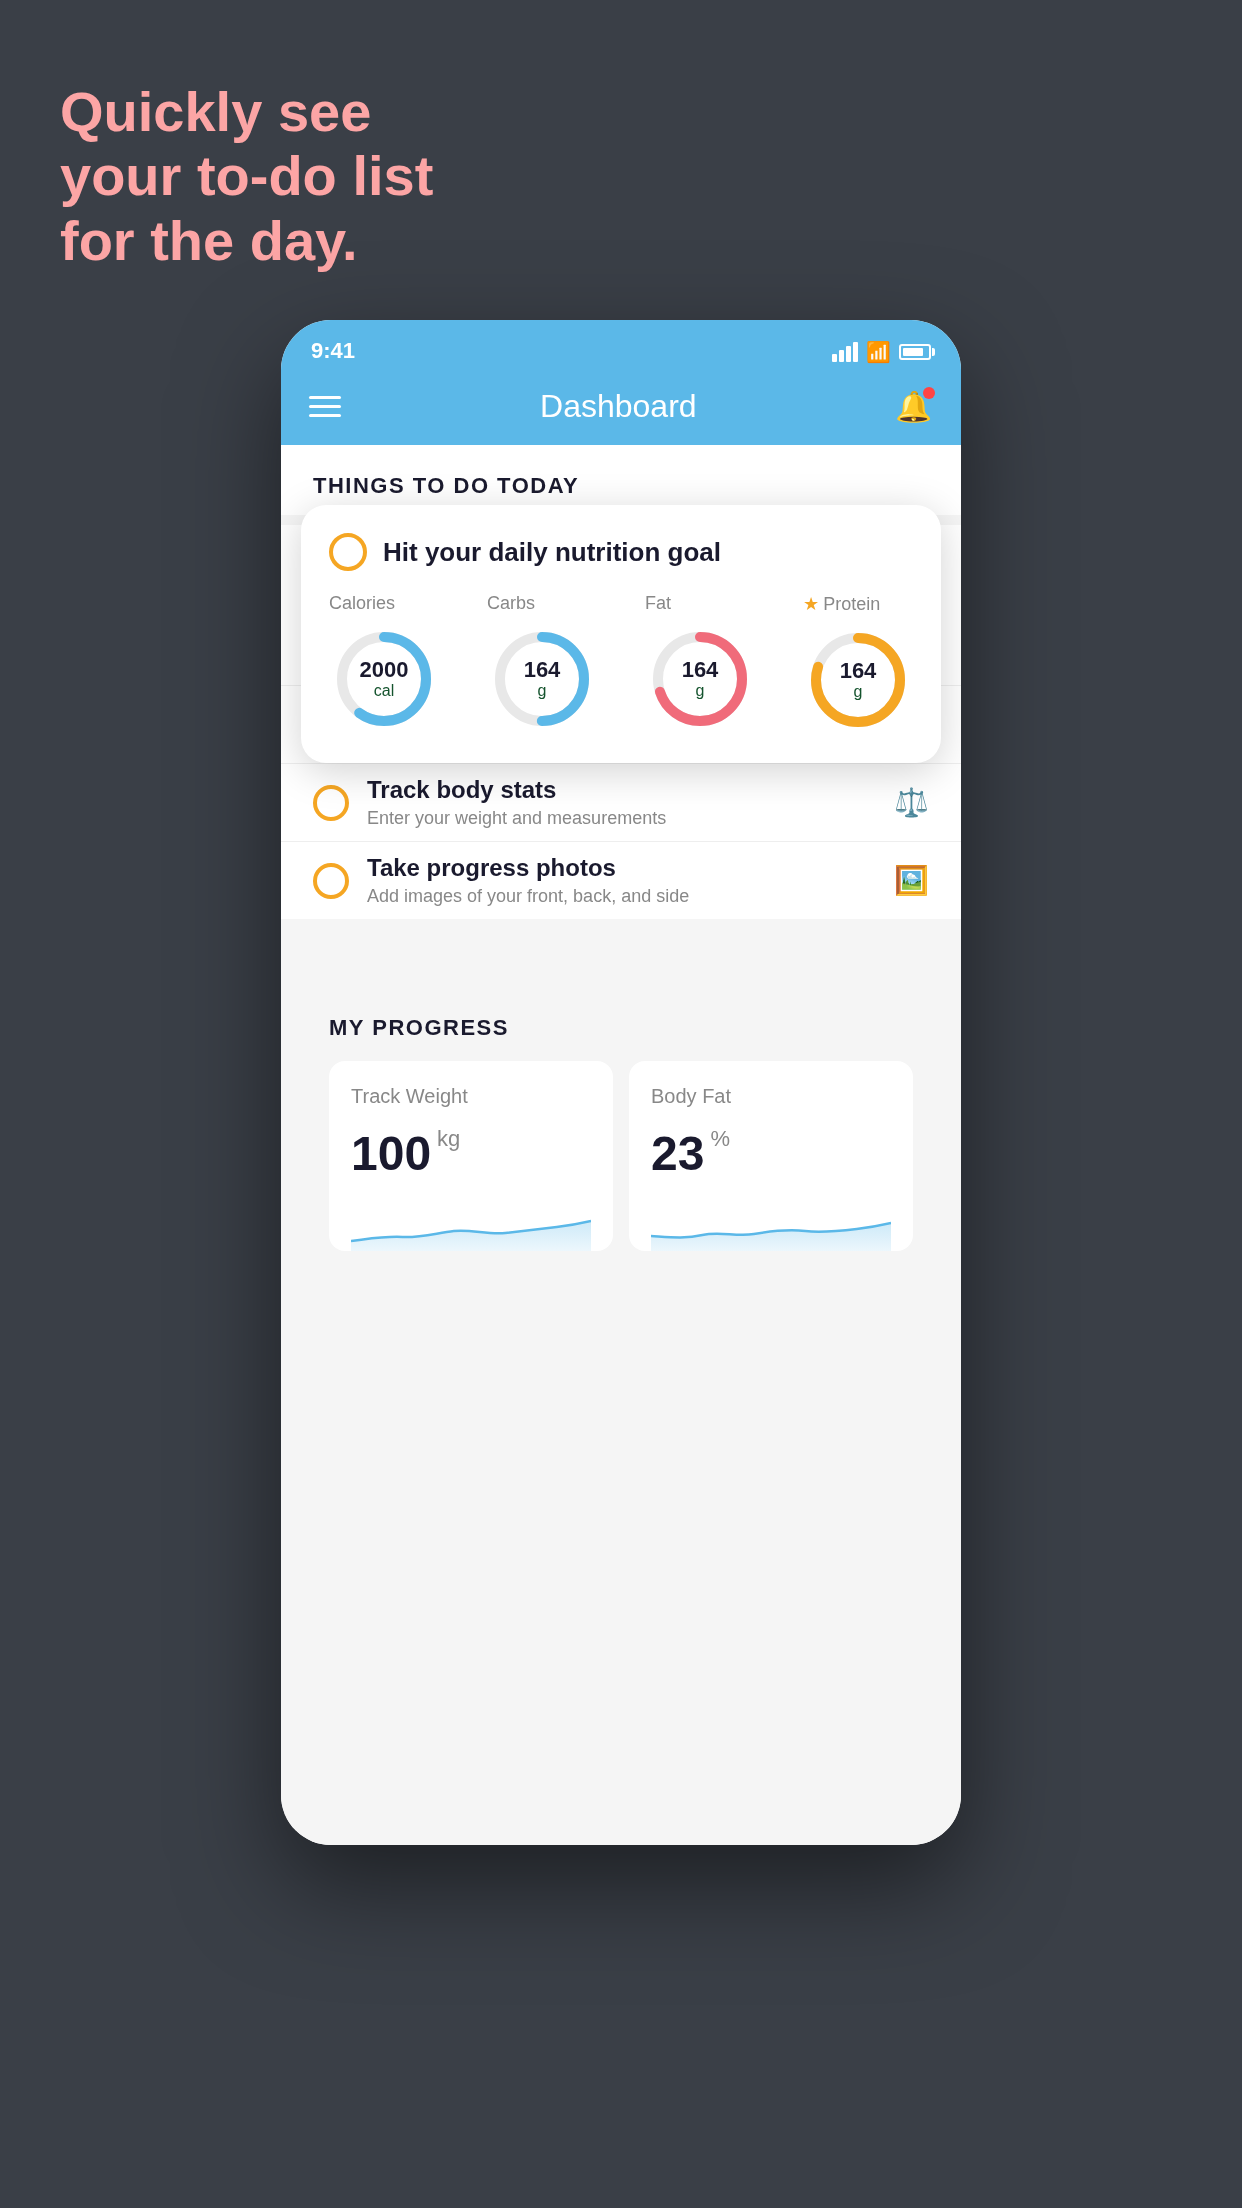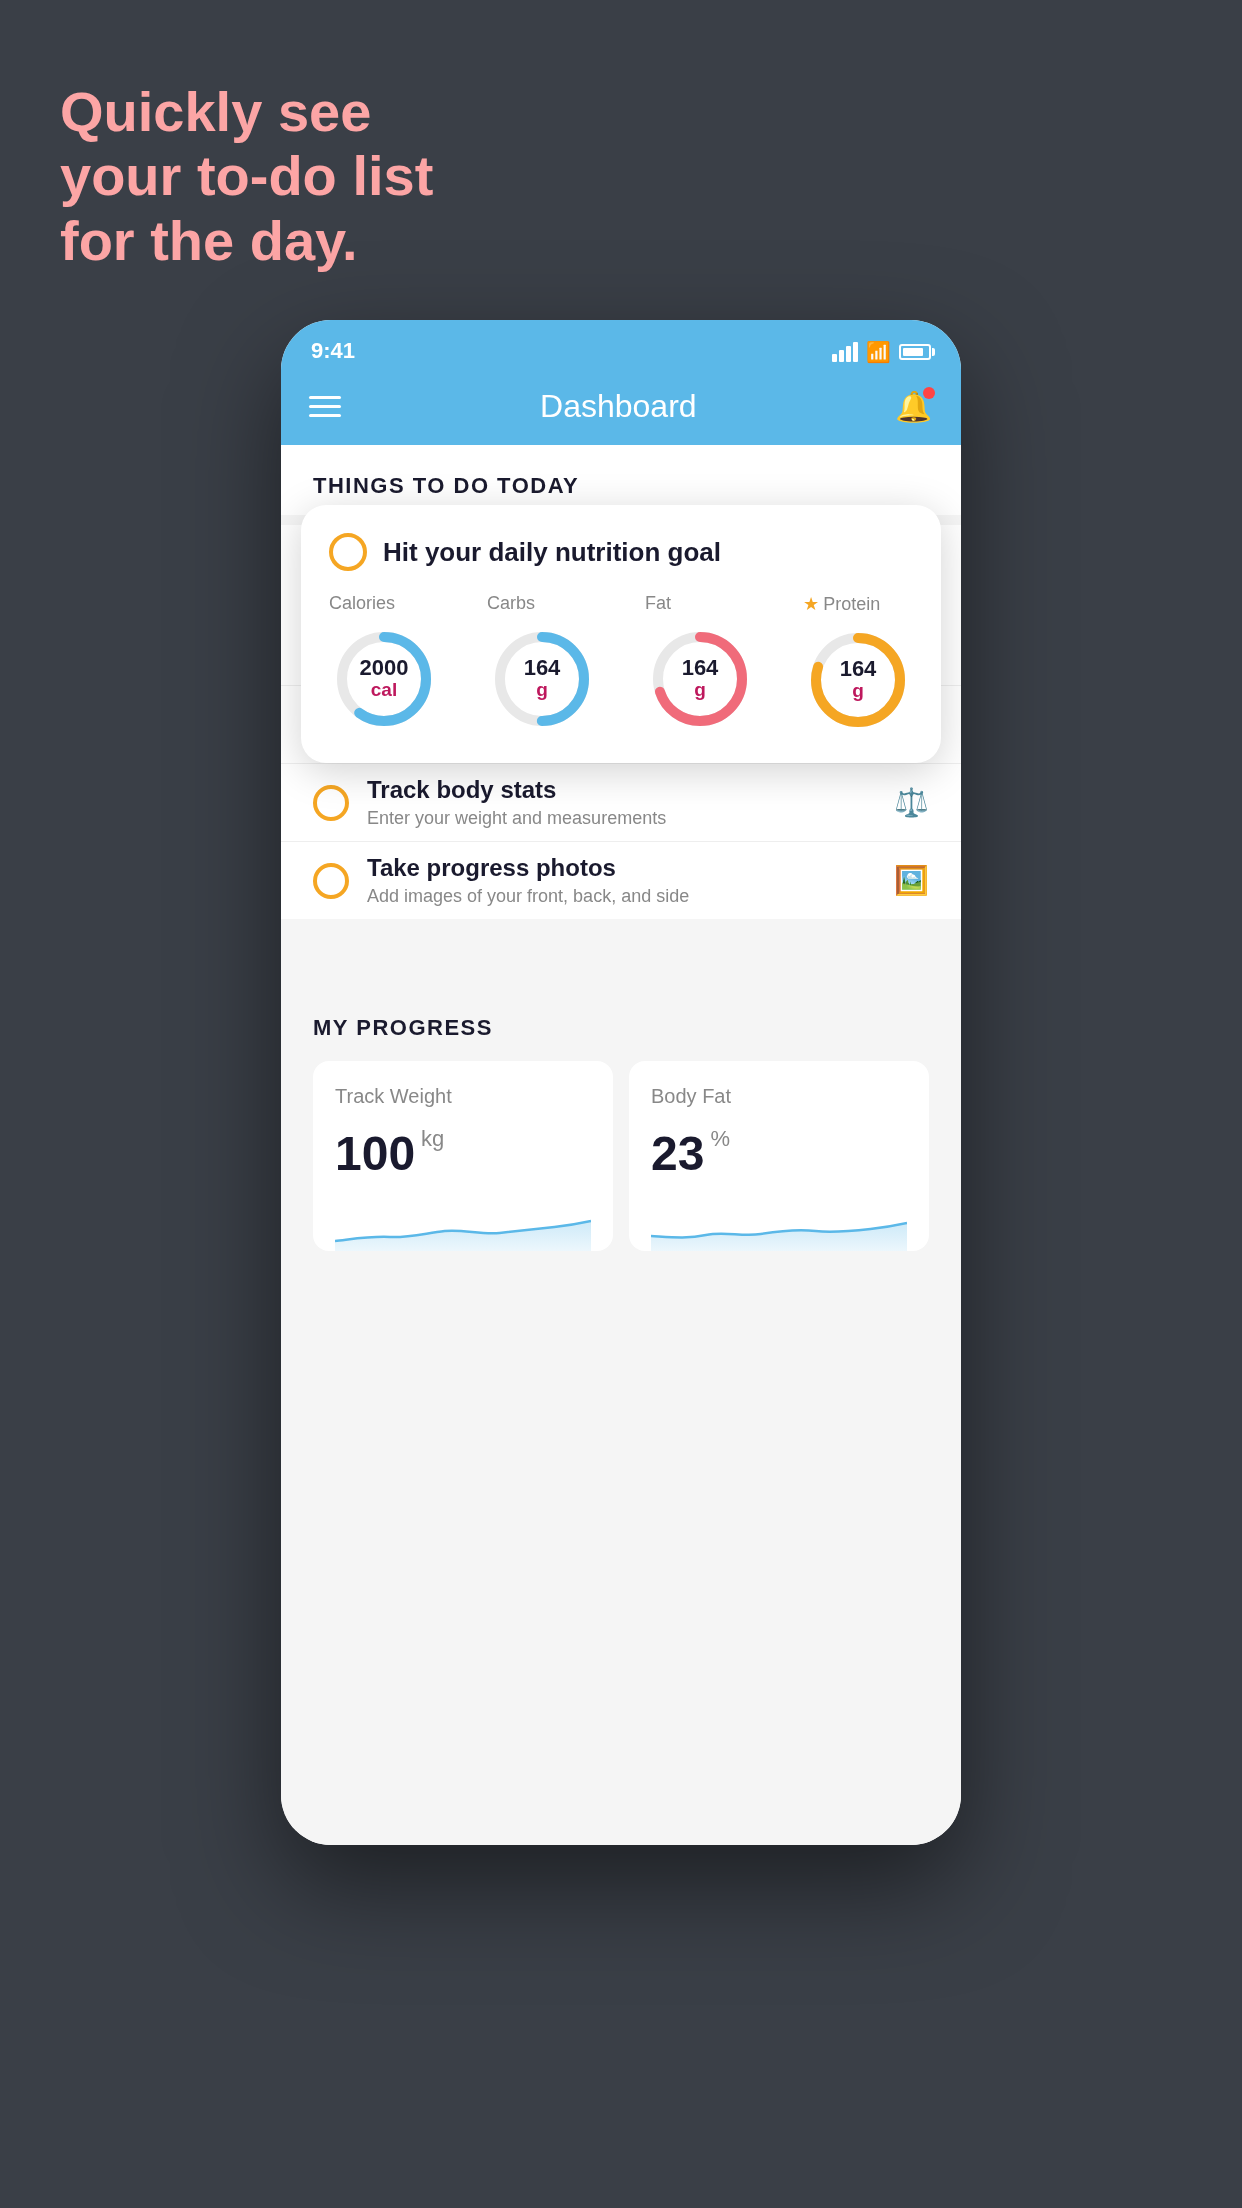--- a/index.html
+++ b/index.html
@@ -206,24 +206,23 @@
     }
 
     .donut-value {
       font-size: 22px;
       font-weight: 700;
       color: #1a1a2e;
       display: block;
     }
 
     .donut-unit {
-      font-size: 19px;
-      color: #be185d;
+      font-size: 16px;
+      color: #14532d;
       display: block;
-      font-weight: bold;
     }
 
     
     .todo-section {
       padding-top: 160px;
       background: #ffffff;
     }
 
     .todo-item {
       display: flex;
@@ -268,21 +267,21 @@
     }
 
     .todo-action-icon {
       color: #bbb;
       font-size: 28px;
     }
 
     
     .progress-section {
       background: #f5f5f5;
-      padding: 36px 32px;
+      padding: 36px 48px;
     }
 
     .progress-header {
       font-size: 22px;
       font-weight: 800;
       letter-spacing: 1.5px;
       color: #1a1a2e;
       margin-bottom: 20px;
     }
 

